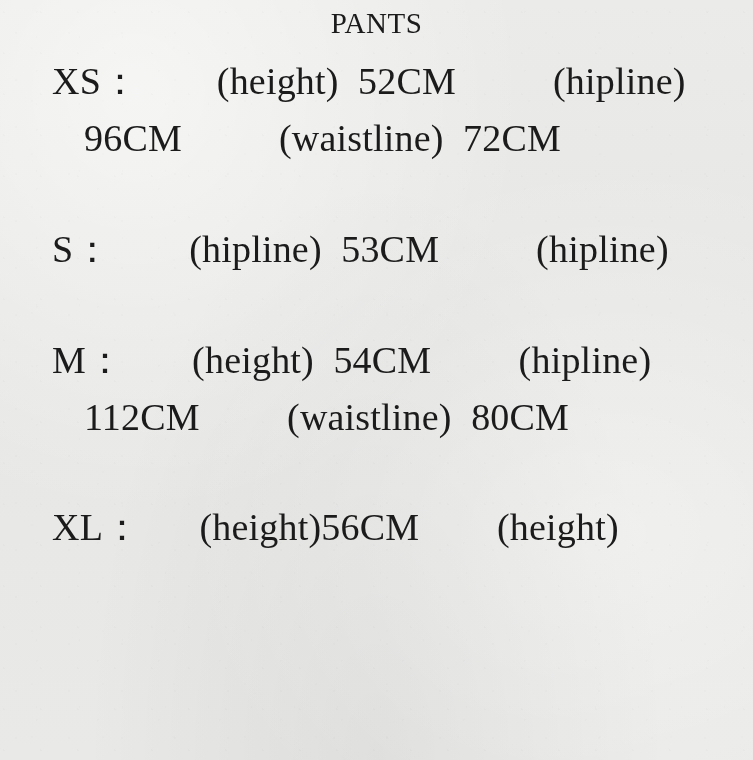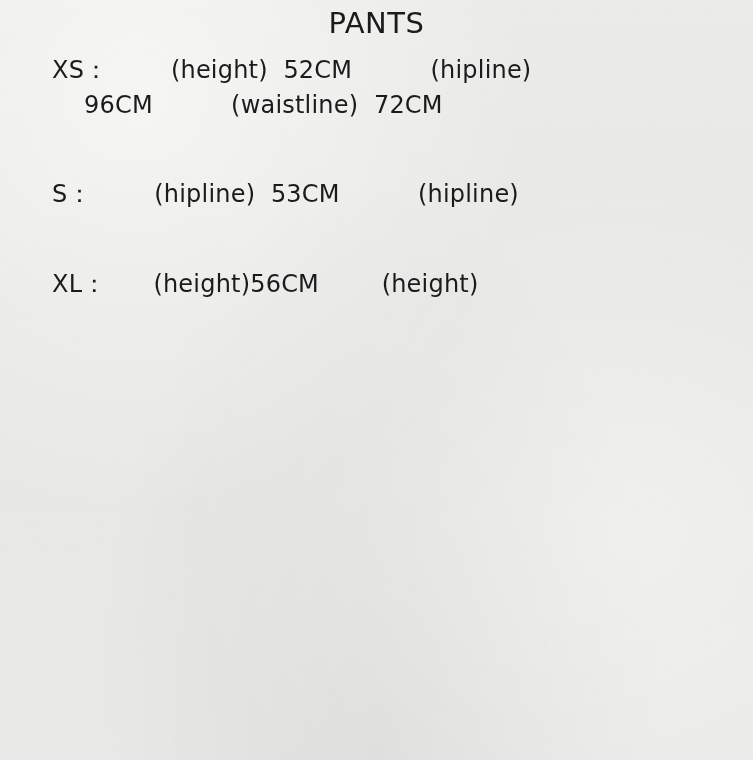--- a/index.html
+++ b/index.html
@@ -18,20 +18,21 @@
   .page {
     position: relative;
     width: 753px;
     height: 760px;
     box-sizing: border-box;
     background:
       radial-gradient(ellipse at 18% 12%, rgba(255,255,255,0.55) 0%, rgba(255,255,255,0) 45%),
       radial-gradient(ellipse at 82% 70%, rgba(255,255,255,0.35) 0%, rgba(255,255,255,0) 50%),
       radial-gradient(ellipse at 50% 100%, rgba(0,0,0,0.05) 0%, rgba(0,0,0,0) 55%),
       linear-gradient(180deg, #ebebe9 0%, #e7e7e5 40%, #e9e9e7 100%);
+    font-family: Liberation Serif, serif;
   }
   .grain {
     position: absolute;
     inset: 0;
     pointer-events: none;
     opacity: 0.20;
     background-image:
       radial-gradient(circle at 10% 30%, rgba(0,0,0,0.08) 0 1px, transparent 1px),
       radial-gradient(circle at 30% 70%, rgba(0,0,0,0.06) 0 1px, transparent 1px),
       radial-gradient(circle at 60% 20%, rgba(0,0,0,0.07) 0 1px, transparent 1px),
@@ -52,21 +53,21 @@
   .entries {
     position: absolute;
     top: 52px;
     left: 52px;
     width: 660px;
   }
   .entry {
     margin-bottom: 52px;
   }
   .line {
-    font-size: 24px;
+    font-size: 38px;
     line-height: 1.55;
     white-space: pre;
     letter-spacing: 0.2px;
   }
   .line.second {
     margin-top: -2px;
     margin-left: 32px;
   }
 </style>
 </head>
@@ -81,20 +82,24 @@
 
     <div class="entry">
       <div class="line">XS：        (height)  52CM          (hipline)</div>
       <div class="line second">96CM          (waistline)  72CM</div>
     </div>
 
     <div class="entry">
       <div class="line">S：        (hipline)  53CM          (hipline)</div>
     </div>
 
+    <div class="entry">
+      <div class="line">M：       (height)  54CM         (hipline)</div>
+      <div class="line second">112CM         (waistline)  80CM</div>
+    </div>
 
 
     <div class="entry">
       <div class="line">XL：      (height)56CM        (height)</div>
     </div>
 
   </div>
 </div>
 
 </body></html>

